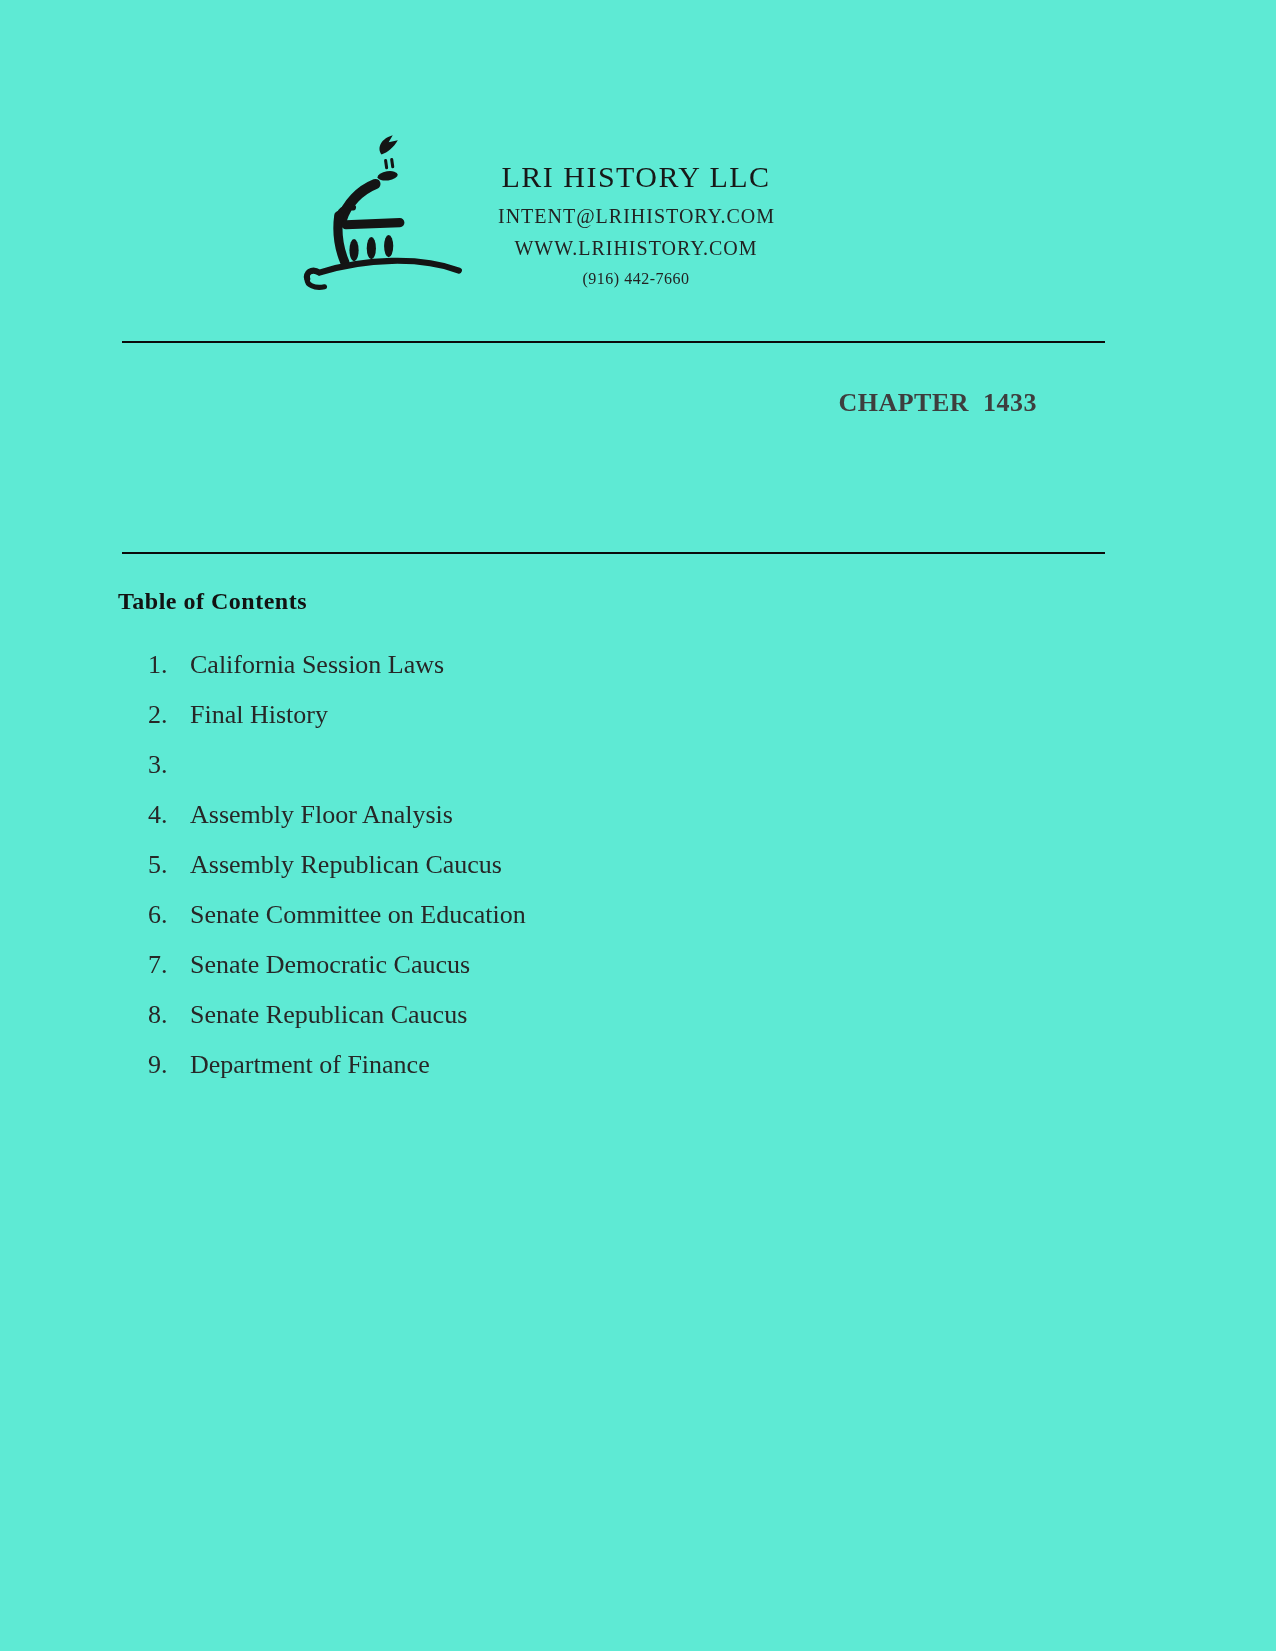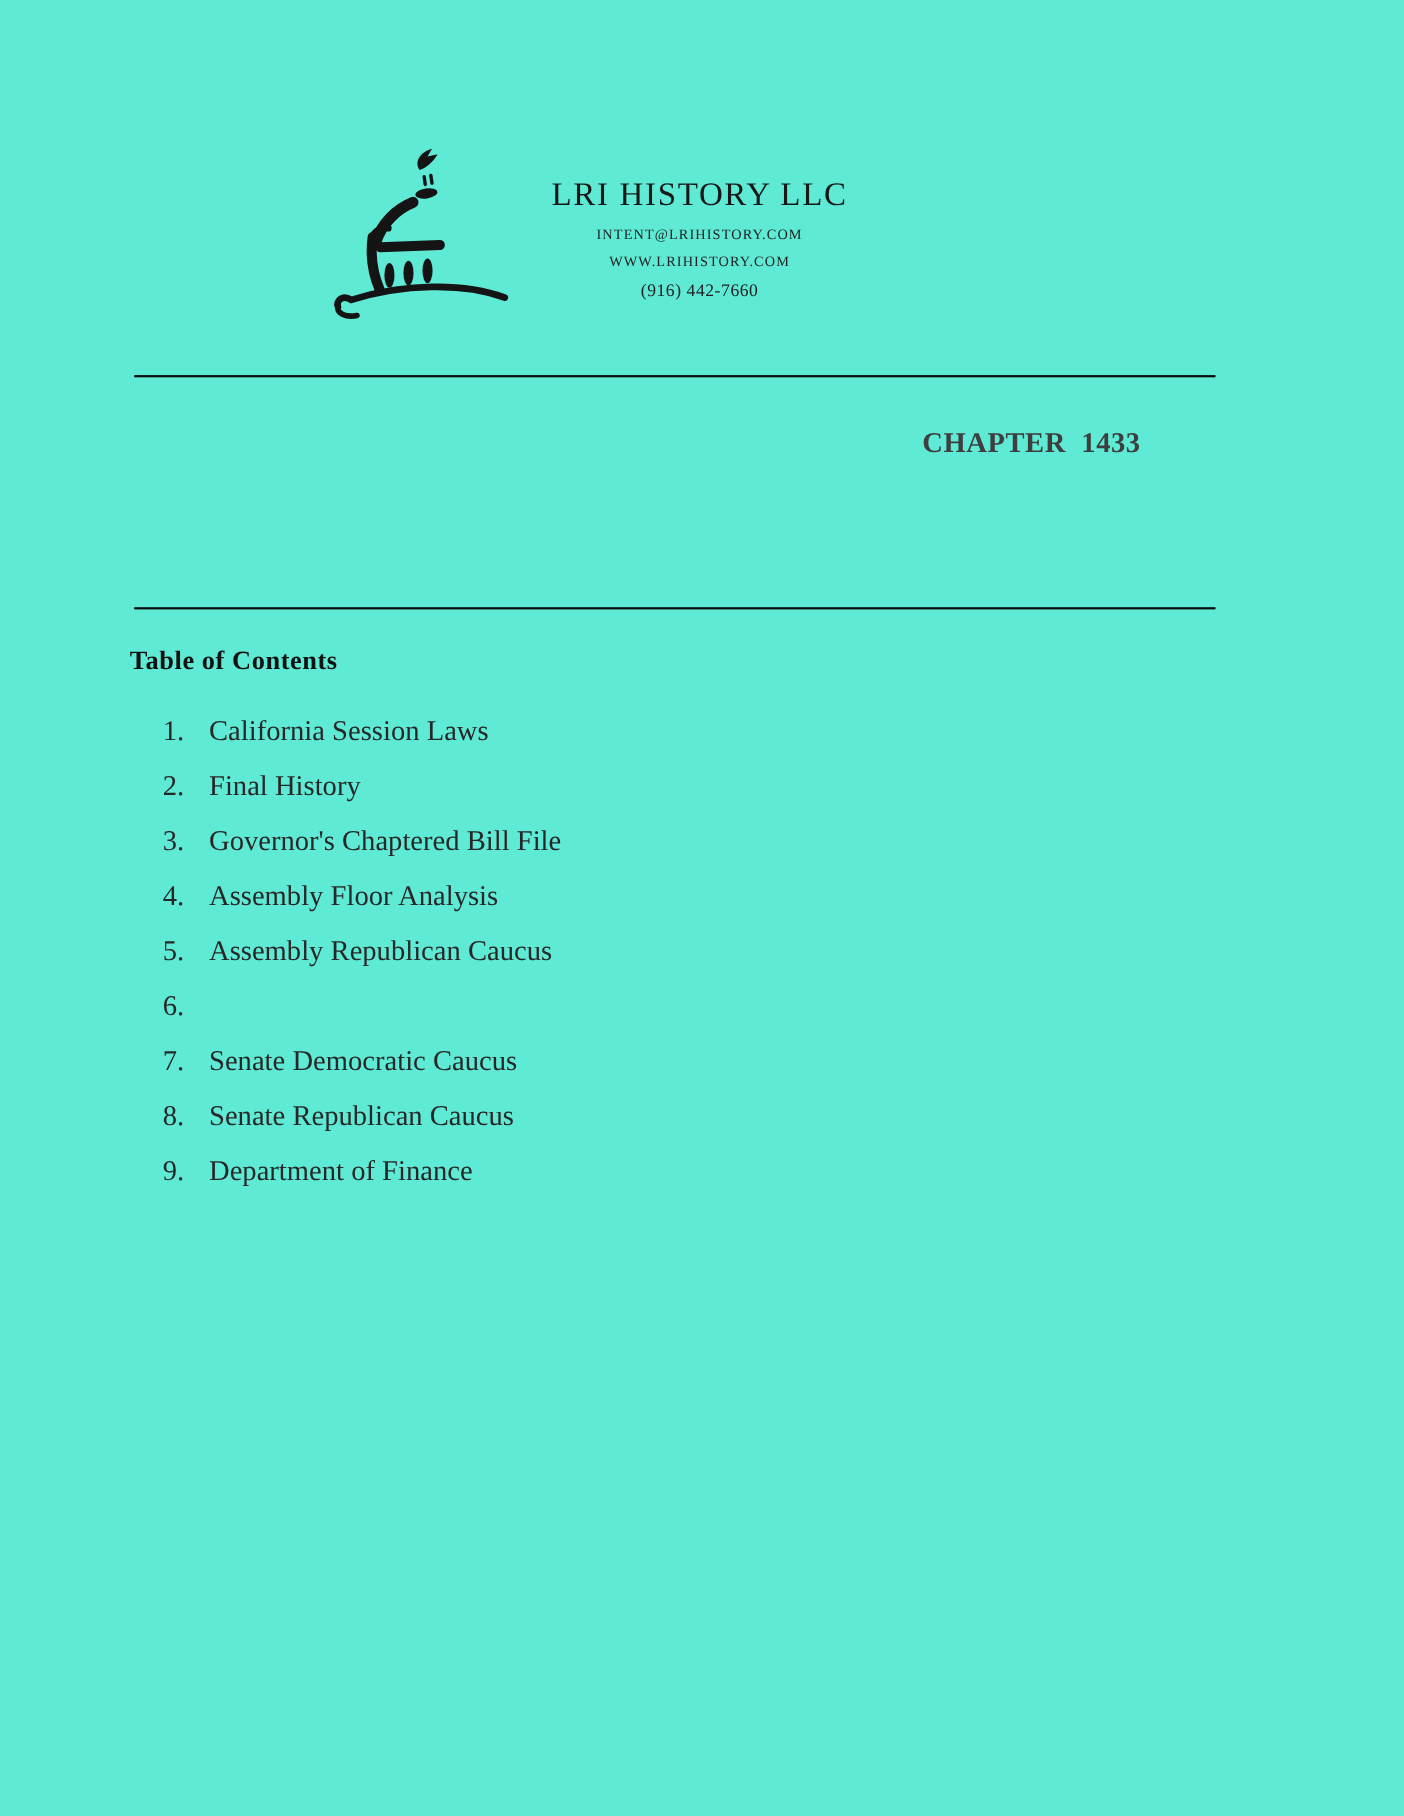--- a/index.html
+++ b/index.html
@@ -35,21 +35,21 @@
     width: 276px;
     text-align: center;
   }
   .company-name {
     font-size: 30px;
     letter-spacing: 1.5px;
     color: #181818;
     white-space: nowrap;
   }
   .contact-line {
-    font-size: 13px;
+    font-size: 20px;
     letter-spacing: 1px;
     color: #222222;
     margin-top: 11px;
     white-space: nowrap;
   }
   .contact-line.website { margin-top: 9px; }
   .contact-line.phone {
     font-size: 16px;
     letter-spacing: 0.5px;
     margin-top: 10px;
@@ -164,32 +164,32 @@
     <li class="toc-item">
       <span class="toc-num">1.</span>
       <span class="toc-label">California Session Laws</span>
     </li>
     <li class="toc-item">
       <span class="toc-num">2.</span>
       <span class="toc-label">Final History</span>
     </li>
     <li class="toc-item">
       <span class="toc-num">3.</span>
-      <span class="toc-label">Governor's Chaptered Bill File</span>
     </li>
     <li class="toc-item">
       <span class="toc-num">4.</span>
       <span class="toc-label">Assembly Floor Analysis</span>
     </li>
     <li class="toc-item">
       <span class="toc-num">5.</span>
       <span class="toc-label">Assembly Republican Caucus</span>
     </li>
     <li class="toc-item">
       <span class="toc-num">6.</span>
+      <span class="toc-label">Senate Committee on Education</span>
     </li>
     <li class="toc-item">
       <span class="toc-num">7.</span>
       <span class="toc-label">Senate Democratic Caucus</span>
     </li>
     <li class="toc-item">
       <span class="toc-num">8.</span>
       <span class="toc-label">Senate Republican Caucus</span>
     </li>
     <li class="toc-item">

